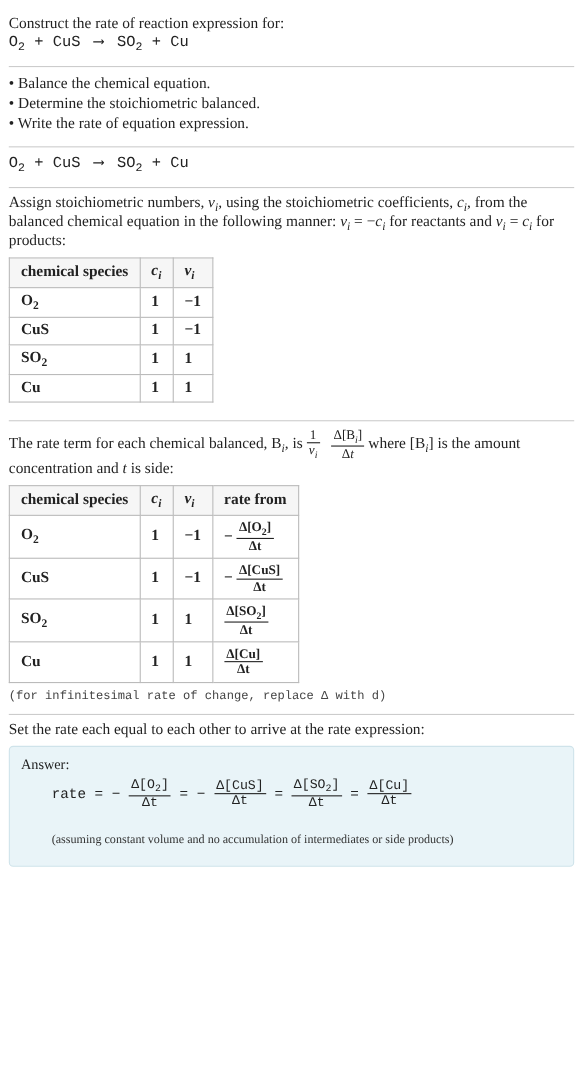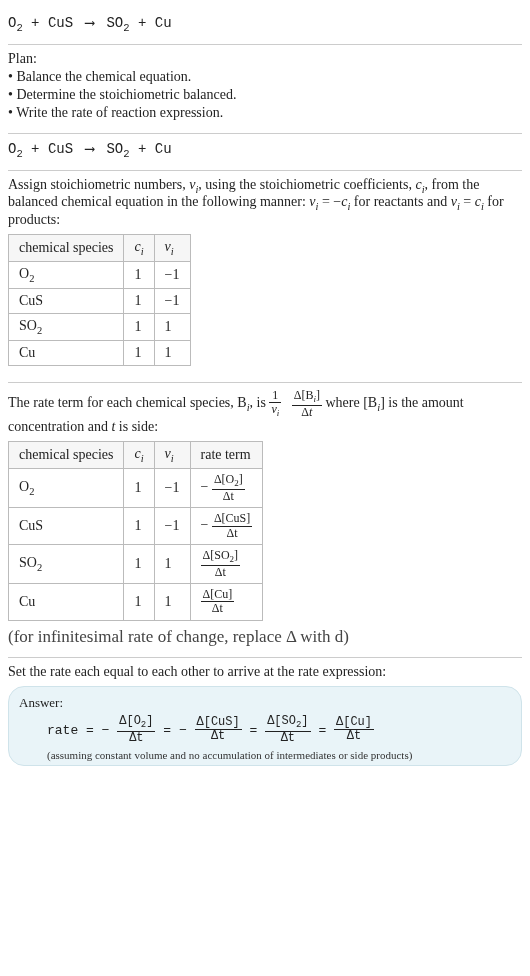--- a/index.html
+++ b/index.html
@@ -21,63 +21,63 @@
   sub { font-size: 0.75em; }
   .arrow { padding: 0 4px; }
   table.coef {
     border-collapse: collapse;
     margin: 6px 0;
   }
   table.coef th, table.coef td {
     border: 1px solid #bbb;
     padding: 4px 10px;
     text-align: left;
-    font-weight: normal;
+    font-weight: bold;
   }
   table.coef th { background: #f6f6f6; }
   .frac {
     display: inline-block;
     vertical-align: middle;
     text-align: center;
     font-size: 12px;
     line-height: 1.1;
   }
   .frac .num { display: block; border-bottom: 1px solid #222; padding: 0 2px; }
   .frac .den { display: block; padding: 0 2px; }
-  .small-note { font-size: 17px; color: #444; }
+  .small-note { font-size: 11px; color: #444; font-family: Liberation Mono, monospace; }
   .answer-box {
     background: #e9f4f8;
     border: 1px solid #cfe3ea;
-    border-radius: 16px;
-    padding: 8px 10px 4px 10px;
+    border-radius: 4px;
+    padding: 8px 10px 18px 10px;
     margin-top: 6px;
   }
   .answer-label { font-size: 13px; margin-bottom: 4px; }
   .rate-line { padding-left: 28px; font-size: 13px; font-family: Liberation Mono, monospace; }
-  .assume { padding-left: 28px; font-size: 11px; color: #333; margin-top:4px;}
+  .assume { padding-left: 28px; font-size: 11px; color: #333; margin-top:20px;}
   .italic { font-style: italic; }
   .sub-i { font-style: italic; }
   .bullet-line { margin: 2px 0; }
 </style>
 </head>
 <body>
 
 <div class="section">
+  <div>Construct the rate of reaction expression for:</div>
   <div class="eq">
     <span><span>O</span><sub>2</sub></span><span> + </span><span>CuS</span>
     <span class="arrow">⟶</span>
     <span><span>SO</span><sub>2</sub></span><span> + </span><span>Cu</span>
   </div>
 </div>
 
 <div class="section">
-  <div>Plan:</div>
   <div class="bullet-line">• Balance the chemical equation.</div>
   <div class="bullet-line">• Determine the stoichiometric balanced.</div>
-  <div class="bullet-line">• Write the rate of reaction expression.</div>
+  <div class="bullet-line">• Write the rate of equation expression.</div>
 </div>
 
 <div class="section">
   <div class="eq">
     <span><span>O</span><sub>2</sub></span><span> + </span><span>CuS</span>
     <span class="arrow">⟶</span>
     <span><span>SO</span><sub>2</sub></span><span> + </span><span>Cu</span>
   </div>
 </div>
 
@@ -111,40 +111,40 @@
       <td>Cu</td>
       <td>1</td>
       <td>1</td>
     </tr>
   </tbody>
     </table>
 </div>
 
 <div class="section">
   <div>
-    <span>The rate term for each chemical species, B</span><sub class="sub-i">i</sub><span>, is </span>
+    <span>The rate term for each chemical balanced, B</span><sub class="sub-i">i</sub><span>, is </span>
     <span class="frac">
       <span class="num">1</span>
       <span class="den"><span class="italic">ν</span><sub class="sub-i">i</sub></span>
     </span>
     &nbsp;
     <span class="frac">
       <span class="num"><span>Δ[B</span><sub class="sub-i">i</sub><span>]</span></span>
       <span class="den"><span>Δ</span><span class="italic">t</span></span>
     </span>
     <span> where [B</span><sub class="sub-i">i</sub><span>] is the amount concentration and </span><span class="italic">t</span><span> is side:</span>
   </div>
 
   <table class="coef">
     <tbody>
         <tr>
       <th>chemical species</th>
       <th><span class="italic">c</span><sub class="sub-i">i</sub></th>
       <th><span class="italic">ν</span><sub class="sub-i">i</sub></th>
-      <th>rate term</th>
+      <th>rate from</th>
     </tr>
     <tr>
       <td><span>O</span><sub>2</sub></td>
       <td>1</td>
       <td>−1</td>
       <td>
         <span>−</span>
         <span class="frac">
           <span class="num"><span>Δ[O</span><sub>2</sub><span>]</span></span>
           <span class="den"><span>Δt</span></span>

